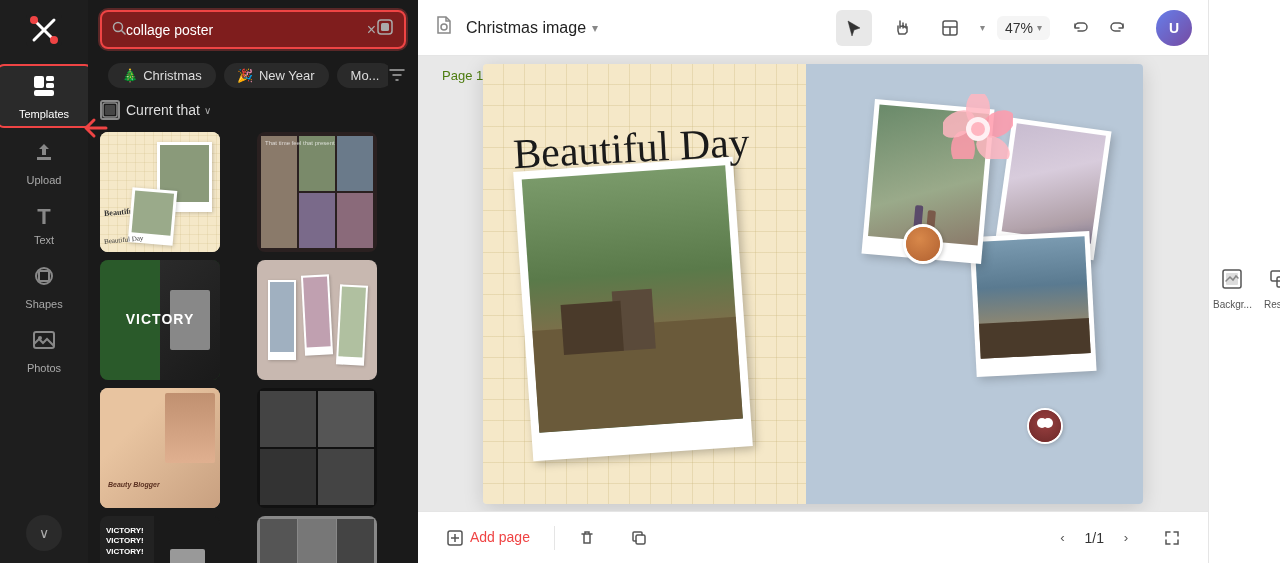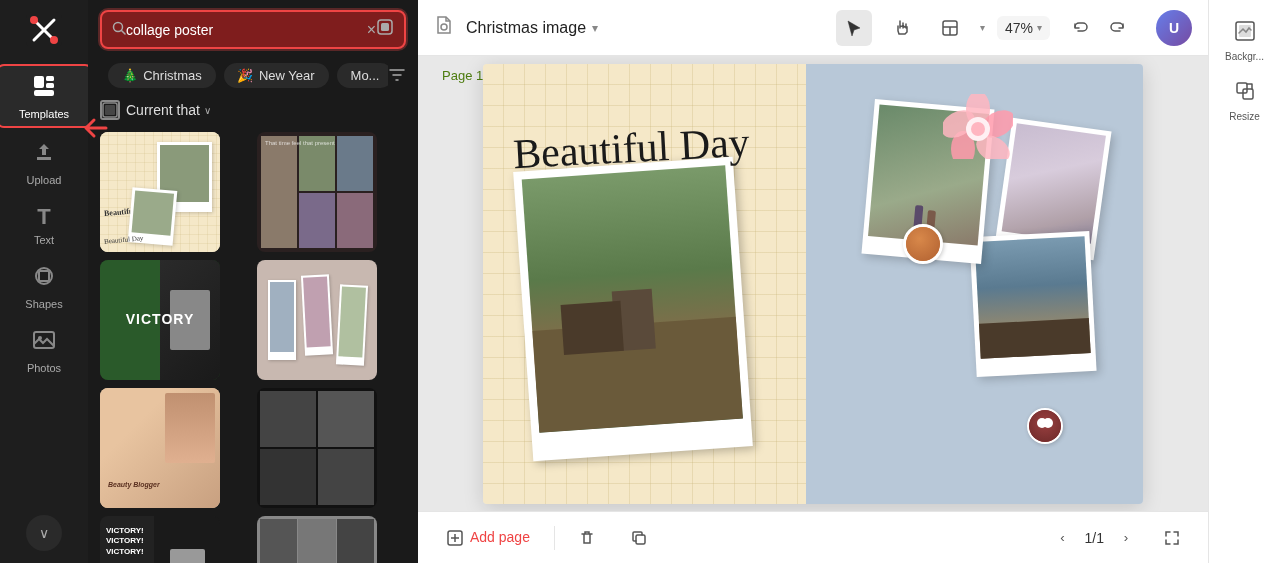--- a/index.html
+++ b/index.html
@@ -301,21 +301,20 @@
       color: #555;
       border: none; background: transparent;
     }
 
     
     .right-panel {
       width: 72px;
       background: #fff;
       border-left: 1px solid #e5e5e5;
       display: flex;
-      flex-direction: column;
       align-items: center;
       padding-top: 12px;
       gap: 4px;
       flex-shrink: 0;
     }
     .right-item {
       width: 60px;
       display: flex; flex-direction: column; align-items: center;
       padding: 8px 4px 6px;
       border-radius: 8px;

